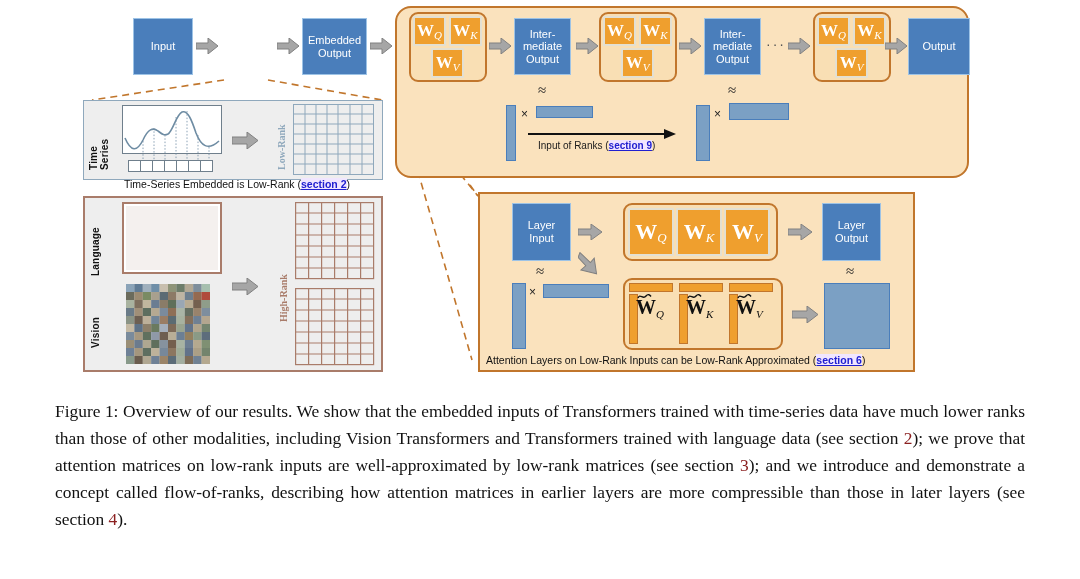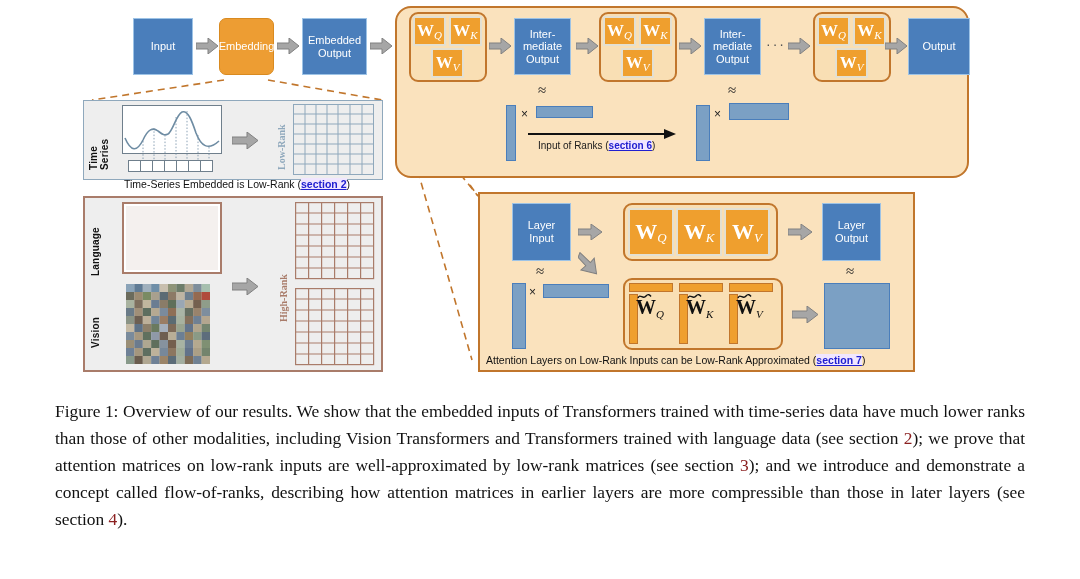--- a/index.html
+++ b/index.html
@@ -82,23 +82,20 @@
   <div class="abs bluebox" style="left:133px;top:18px;width:60px;height:57px;">
     <span>Input</span>
   </div>
 
   <div class="arrow" style="left:196px;top:38px;">
     <svg width="22" height="16" viewBox="0 0 22 16">
         <polygon points="0,5 12,5 12,0 22,8 12,16 12,11 0,11" fill="#a6a6a6" stroke="#808080" stroke-width="1"></polygon>
       </svg>
   </div>
 
-  <div class="abs orangebox" style="left:219px;top:18px;width:55px;height:57px;">
-    <span>Embedding</span>
-  </div>
 
   <div class="arrow" style="left:277px;top:38px;">
     <svg width="22" height="16" viewBox="0 0 22 16">
         <polygon points="0,5 12,5 12,0 22,8 12,16 12,11 0,11" fill="#a6a6a6" stroke="#808080" stroke-width="1"></polygon>
       </svg>
   </div>
 
   <div class="abs bluebox" style="left:302px;top:18px;width:65px;height:57px;white-space:pre;">
     <span>Embedded
 Output</span>
@@ -206,21 +203,21 @@
   <div class="abs" style="left:521px;top:107px;font-size:12px;color:#222;">
     <span>×</span>
   </div>
   <div class="abs rb" style="left:536px;top:106px;width:57px;height:12px;"></div>
 
   <svg class="abs" style="left:528px;top:128px;" width="150" height="12">
     <line x1="0" y1="6" x2="136" y2="6" stroke="#111" stroke-width="2"></line>
     <polygon points="136,1 148,6 136,11" fill="#111"></polygon>
   </svg>
   <div class="flowlab" style="left:538px;top:140px;">
-    <span>Input of Ranks (</span><span class="lnk">section 6</span><span>)</span>
+    <span>Input of Ranks (</span><span class="lnk">section 9</span><span>)</span>
   </div>
 
   <div class="abs rb" style="left:696px;top:105px;width:14px;height:56px;"></div>
   <div class="abs" style="left:714px;top:107px;font-size:12px;color:#222;">
     <span>×</span>
   </div>
   <div class="abs rb" style="left:729px;top:103px;width:60px;height:17px;"></div>
 
   <div class="abs modpanel" style="left:83px;top:100px;width:300px;height:80px;border:1px solid #8fa8bc;"></div>
   <div class="vlabel" style="left:88px;top:112px;height:58px;">
@@ -534,18 +531,18 @@
 
   <div class="arrow" style="left:792px;top:306px;">
     <svg width="26" height="17" viewBox="0 0 26 17">
         <polygon points="0,5 15,5 15,0 26,8.5 15,17 15,12 0,12" fill="#a6a6a6" stroke="#808080" stroke-width="1"></polygon>
       </svg>
   </div>
 
   <div class="abs rb" style="left:824px;top:283px;width:66px;height:66px;"></div>
 
   <div class="cap" style="left:486px;top:354px;">
-    <span>Attention Layers on Low-Rank Inputs can be Low-Rank Approximated (</span><span class="lnk">section 7</span><span>)</span>
+    <span>Attention Layers on Low-Rank Inputs can be Low-Rank Approximated (</span><span class="lnk">section 6</span><span>)</span>
   </div>
 
 </div>
 
 <div class="caption"><b>Figure 1:</b><span> Overview of our results. We show that the embedded inputs of Transformers trained with time-series data have much lower ranks than those of other modalities, including Vision Transformers and Transformers trained with language data (see section </span><span class="sref">2</span><span>); we prove that attention matrices on low-rank inputs are well-approximated by low-rank matrices (see section </span><span class="sref">3</span><span>); and we introduce and demonstrate a concept called flow-of-ranks, describing how attention matrices in earlier layers are more compressible than those in later layers (see section </span><span class="sref">4</span><span>).</span></div>
 
 </body></html>

